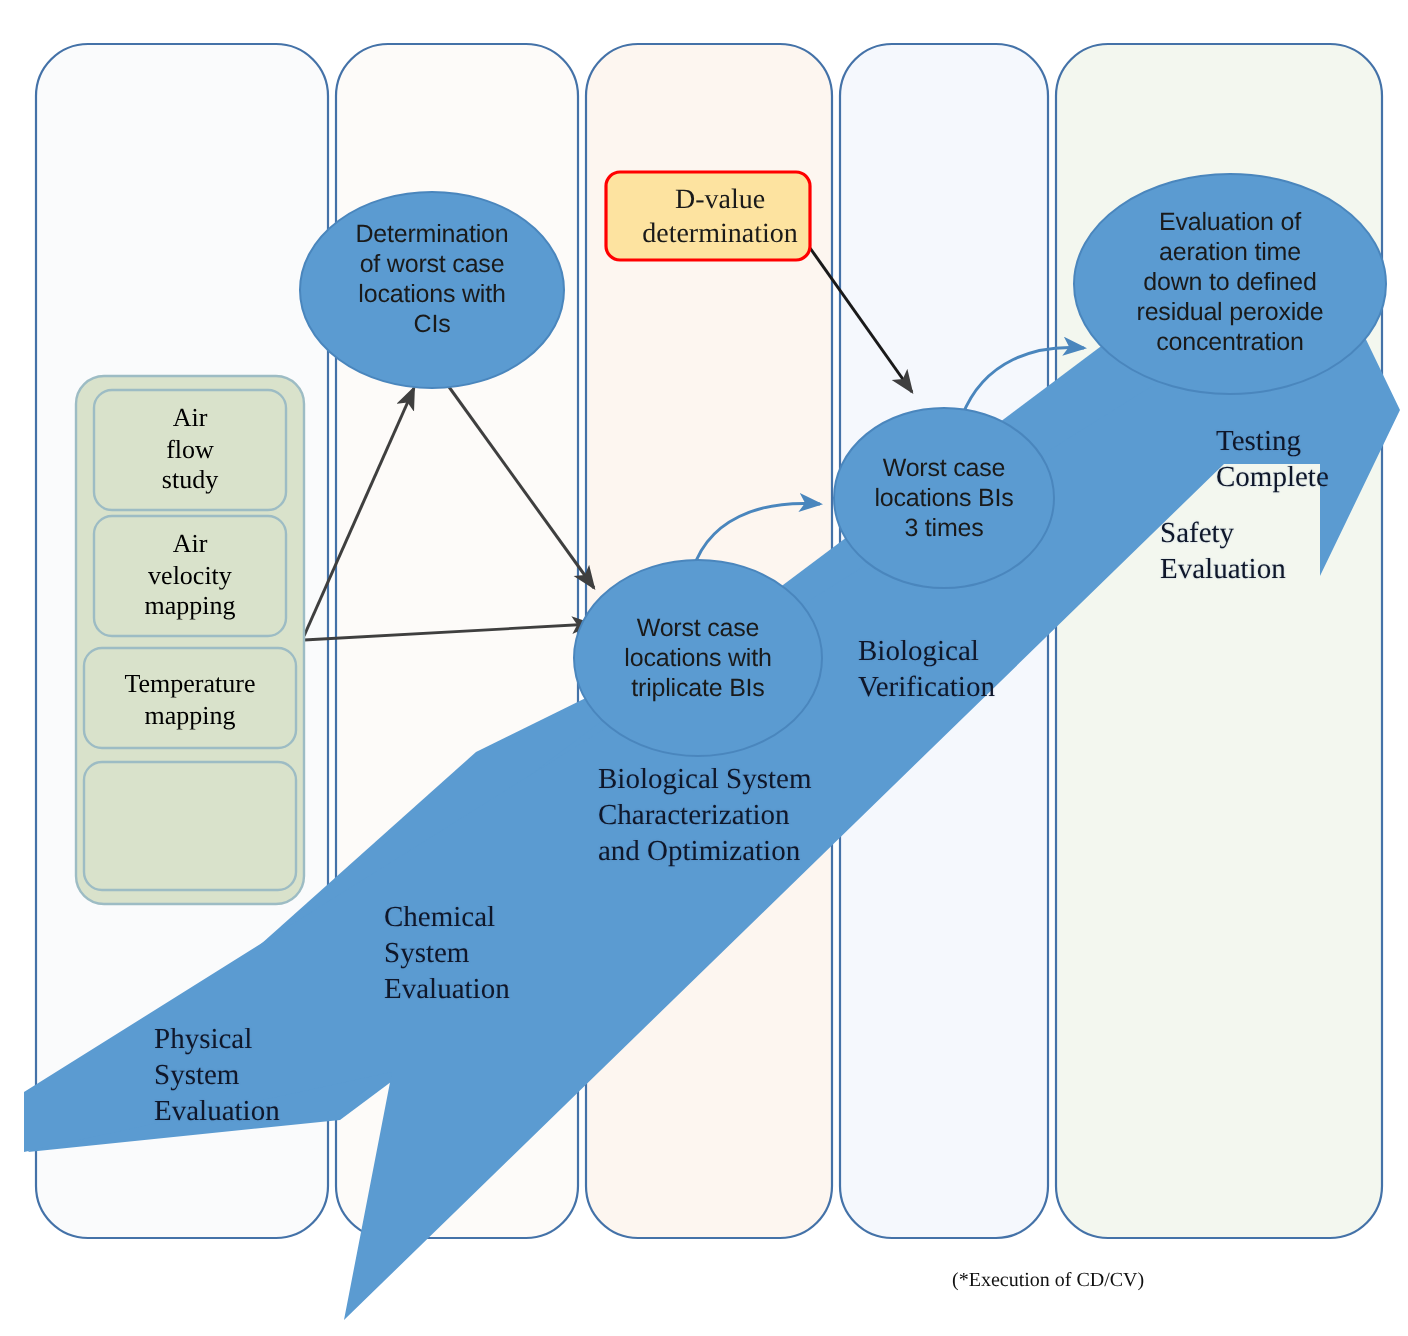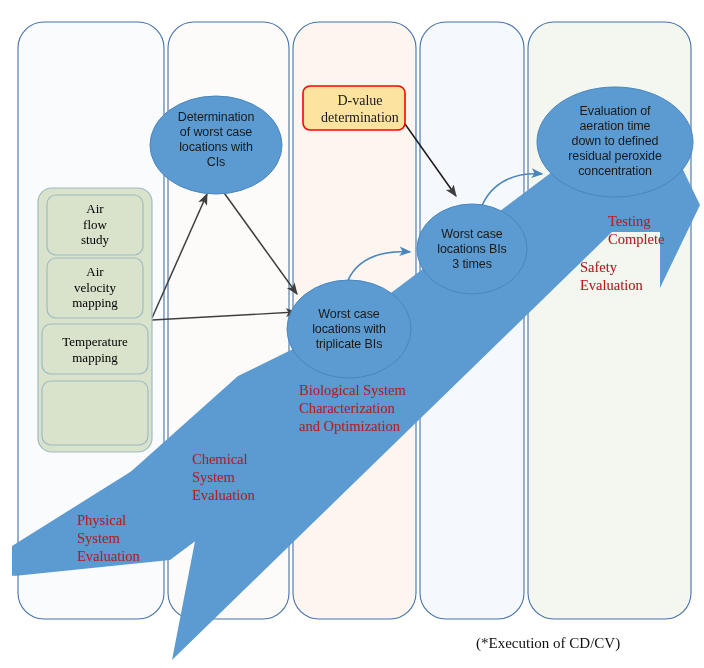--- a/index.html
+++ b/index.html
@@ -45,31 +45,31 @@
     text-align: center;
   }
   .green-label {
     color: #000000;
     font-family: "Liberation Serif", serif;
     font-size: 13px;
     line-height: 15.5px;
     text-align: center;
   }
   .band-label {
-    color: #b91c1c;
+    color: #0f172a;
     font-family: "Liberation Serif", serif;
     font-size: 14.5px;
     line-height: 18px;
     text-align: left;
     text-shadow: 0 0 1px rgba(70,110,160,0.35);
   }
   .footnote {
     color: #111111;
     font-family: "Liberation Serif", serif;
-    font-size: 15px;
+    font-size: 10px;
     text-align: center;
     white-space: nowrap;
   }
 </style>
 </head>
 <body>
 
 <div id="canvas">
 
   <svg id="svg-layer" viewBox="0 0 704 668" xmlns="http://www.w3.org/2000/svg">
@@ -164,20 +164,21 @@
 
   <div class="label green-label" style="left:44px; top:334px; width:102px;">Temperature<br>mapping</div>
 
 
   <div class="label band-label" style="left:77px; top:511px; width:120px;">Physical<br>System<br>Evaluation</div>
 
   <div class="label band-label" style="left:184px; top:450px; width:122px;margin-left:8px;">Chemical<br>System<br>Evaluation</div>
 
   <div class="label band-label" style="left:299px; top:381px; width:160px;">Biological System<br>Characterization<br>and Optimization</div>
 
+  <div class="label band-label" style="left:429px; top:317px; width:112px;">Biological<br>Verification</div>
 
   <div class="label band-label" style="left:556px; top:258px; width:110px;margin-left:24px;">Safety<br>Evaluation</div>
 
   <div class="label band-label" style="left:608px; top:212px; width:90px;">Testing<br>Complete</div>
 
   <div class="label footnote" style="left:476px; top:635px;">(*Execution of CD/CV)</div>
 
 </div>
 
 </body></html>

